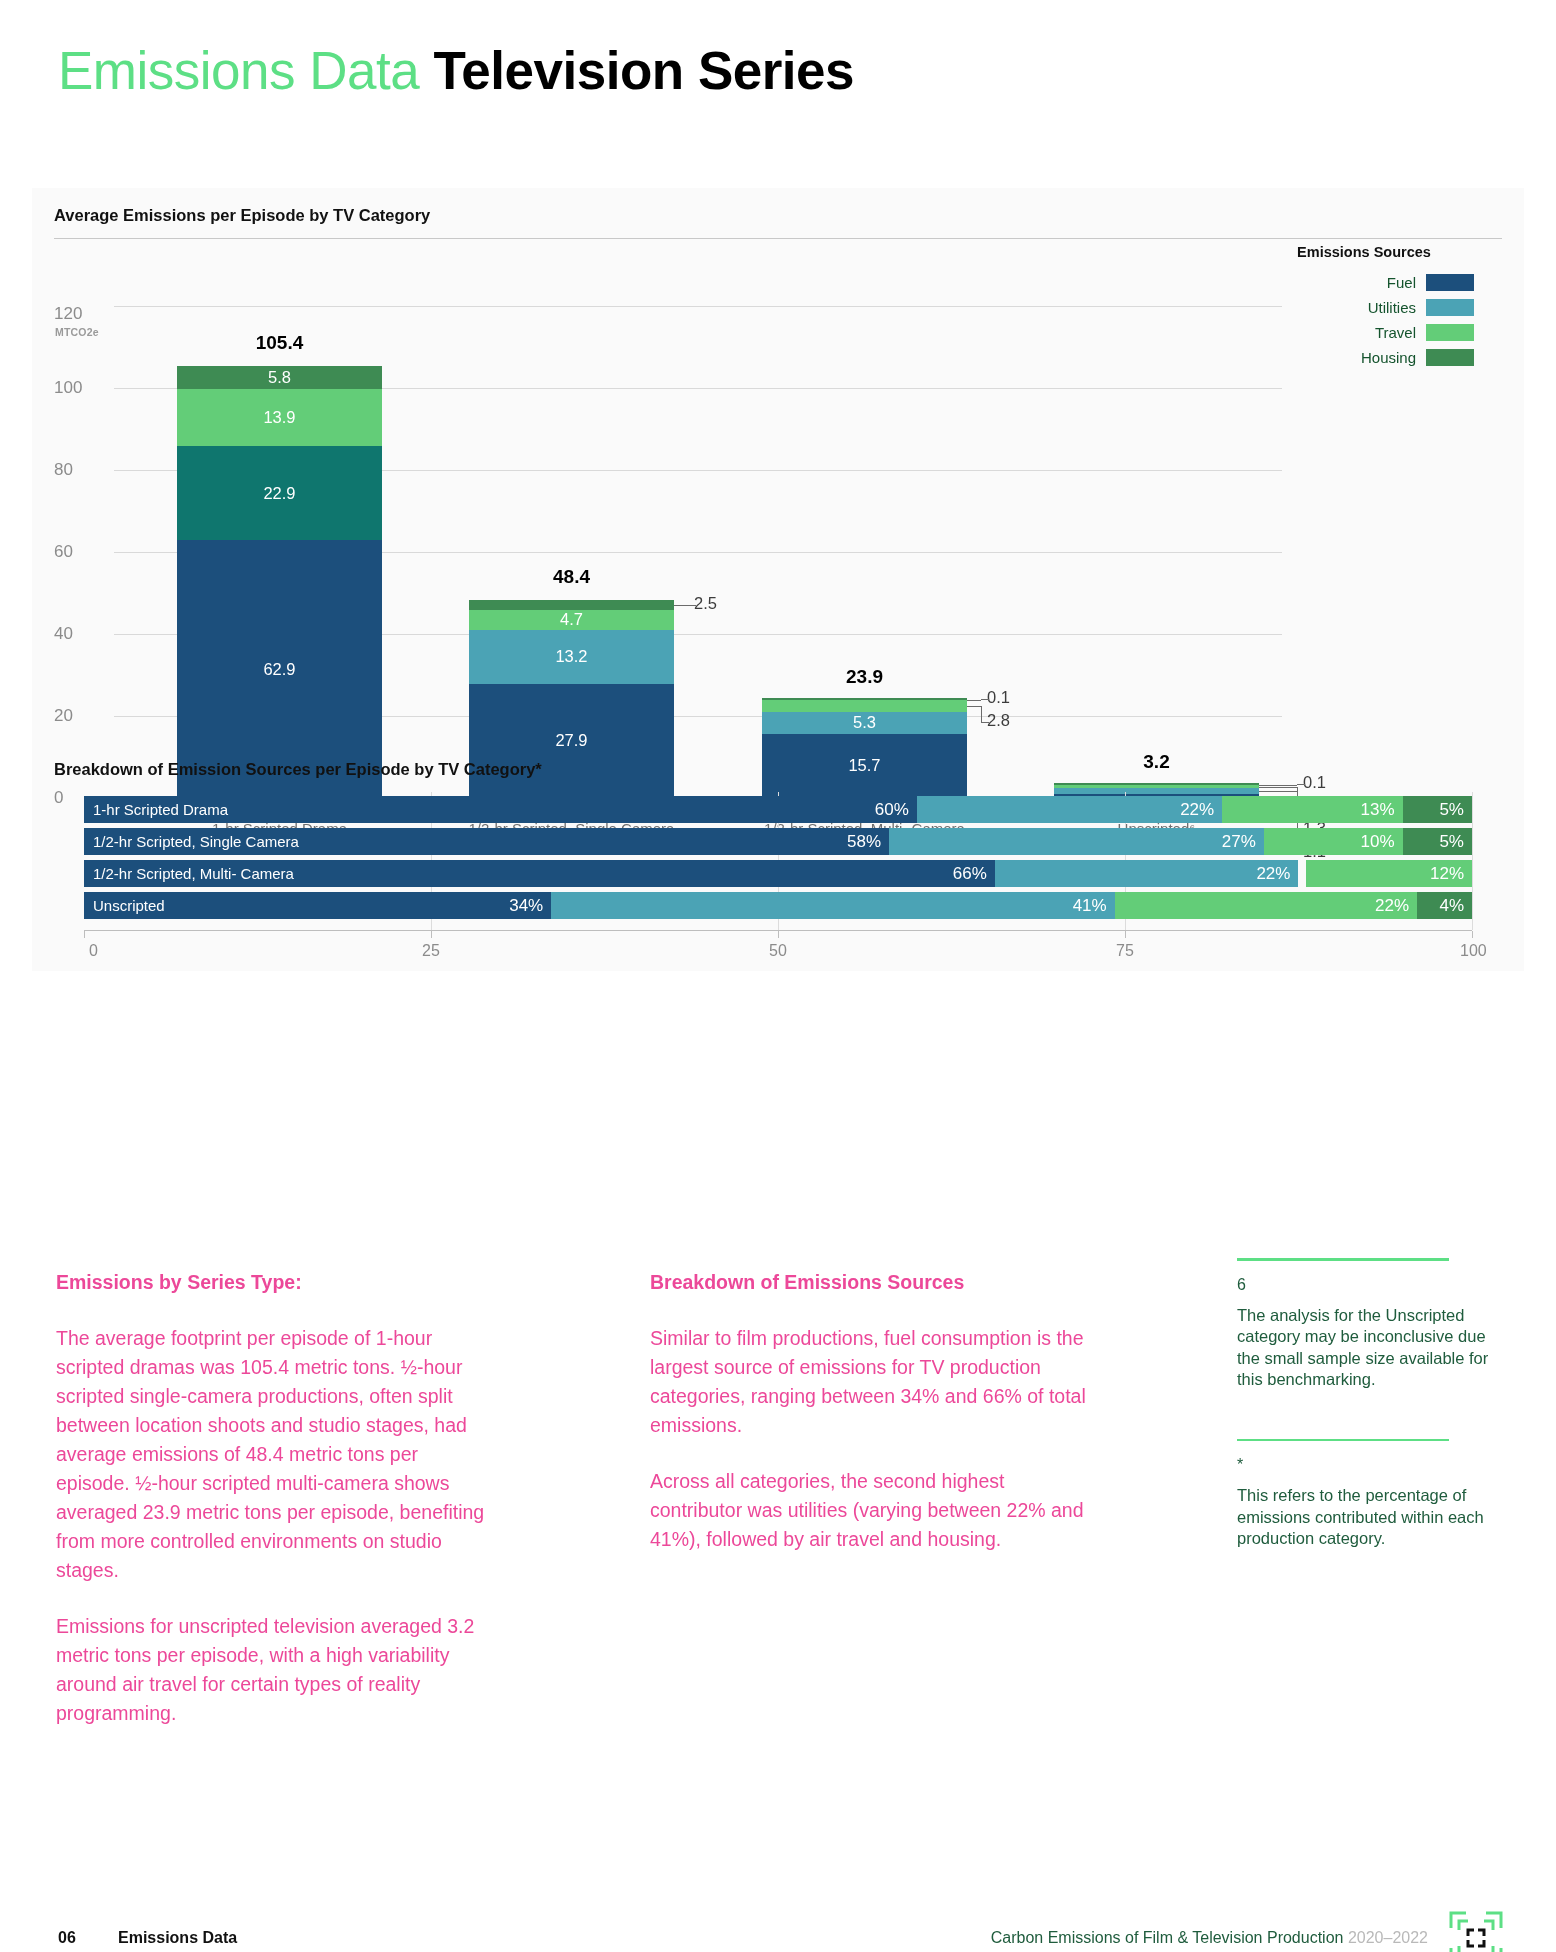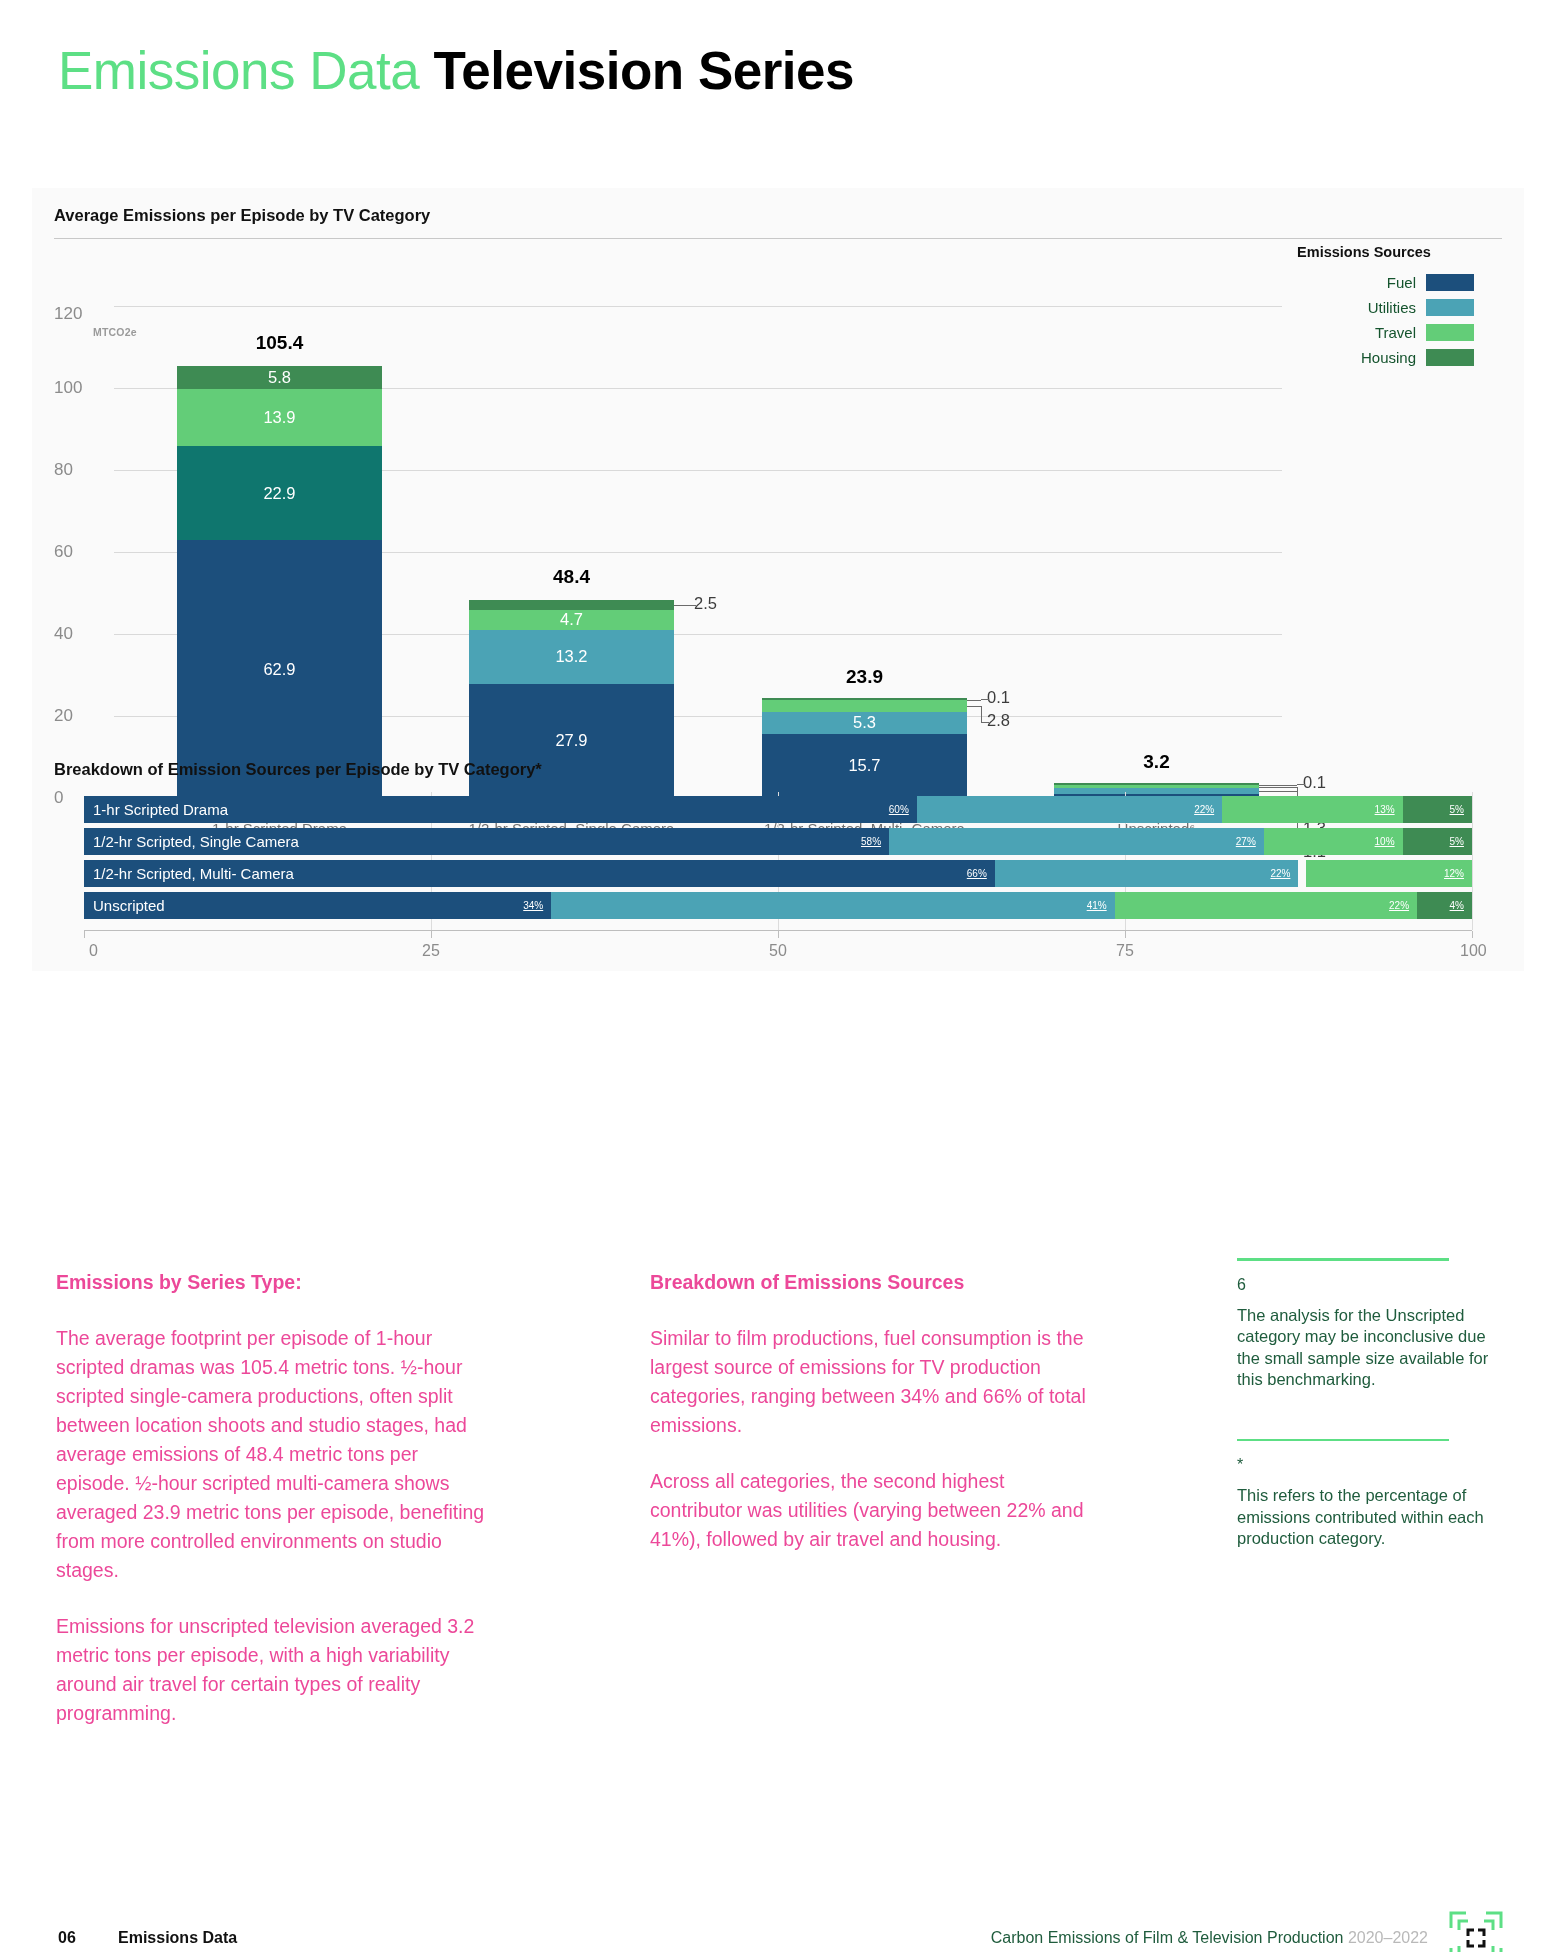--- a/index.html
+++ b/index.html
@@ -48,21 +48,21 @@
   .legend-row .lab { font-size: 15px; color: #14532d; margin-right: 10px; }
   .legend-row .sw { width: 48px; height: 17px; }
 
   
   .c2-title { position: absolute; left: 22px; top: 572px; font-size: 16.5px; font-weight: 700; color: #111; }
   .c2 { position: absolute; left: 22px; top: 604px; width: 1448px; height: 178px; }
   .c2-plot { position: absolute; left: 30px; top: 0; width: 1388px; height: 138px; }
   .c2-grid { position: absolute; top: 0; width: 1px; height: 138px; background: #dcdcdc; }
   .srow { position: absolute; left: 0; width: 100%; height: 27px; display: flex; }
   .sseg { height: 100%; display: flex; align-items: center; position: relative; }
-  .sseg .pct { position: absolute; right: 8px; font-size: 10px; color: #fff; text-decoration: underline; }
+  .sseg .pct { position: absolute; right: 8px; font-size: 17px; color: #fff; }
   .sseg .rowlab { position: absolute; left: 9px; font-size: 15px; color: #fff; white-space: nowrap; }
   .c2-axis { position: absolute; left: 30px; top: 138px; width: 1388px; height: 1px; background: #bdbdbd; }
   .c2-tickmark { position: absolute; top: 139px; width: 1px; height: 7px; background: #bdbdbd; }
   .c2-ticklab { position: absolute; top: 150px; font-size: 16px; color: #8b8b8b; transform: translateX(-50%); }
 
   
   .col { position: absolute; font-size: 19.5px; line-height: 29px; color: #ec4899; }
   .col h3 { font-size: 19.5px; font-weight: 700; margin-bottom: 27px; }
   .col p { margin-bottom: 27px; }
   .col-left  { left: 56px;  top: 1268px; width: 432px; }
@@ -106,21 +106,21 @@
           <div class="gridline" style="top: 390px; left: 60px; width: 1168px;"></div>
           <div class="ytick" style="top: 380px;">40</div>
           <div class="gridline" style="top: 308px; left: 60px; width: 1168px;"></div>
           <div class="ytick" style="top: 298px;">60</div>
           <div class="gridline" style="top: 226px; left: 60px; width: 1168px;"></div>
           <div class="ytick" style="top: 216px;">80</div>
           <div class="gridline" style="top: 144px; left: 60px; width: 1168px;"></div>
           <div class="ytick" style="top: 134px;">100</div>
           <div class="gridline" style="top: 62px; left: 60px; width: 1168px;"></div>
           <div class="ytick" style="top: 60px;">120</div>
-          <div class="yunit" style="top: 82px; margin-left: 38px;">MTCO2e</div>
+          <div class="yunit" style="top: 82px;">MTCO2e</div>
         </div>
 
       <div class="c1-plot" id="c1-plot">
           <div class="bar" style="left: 63px;">
             <div class="seg" style="height: 23.78px; background: rgb(62, 139, 83);">
               <span>5.8</span>
             </div>
             <div class="seg" style="height: 56.99px; background: rgb(99, 205, 120);">
               <span>13.9</span>
             </div>

